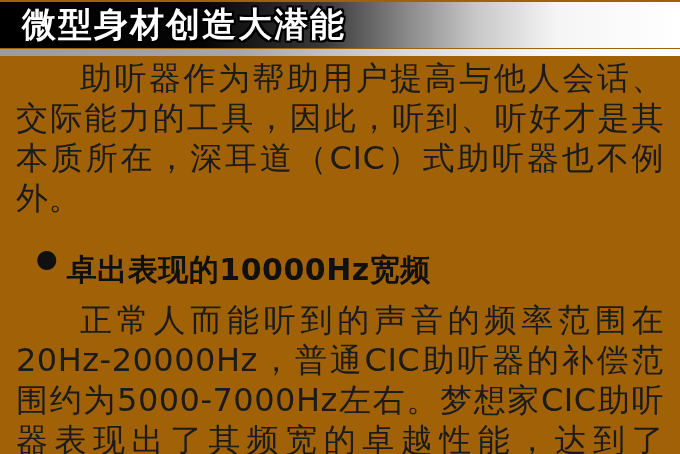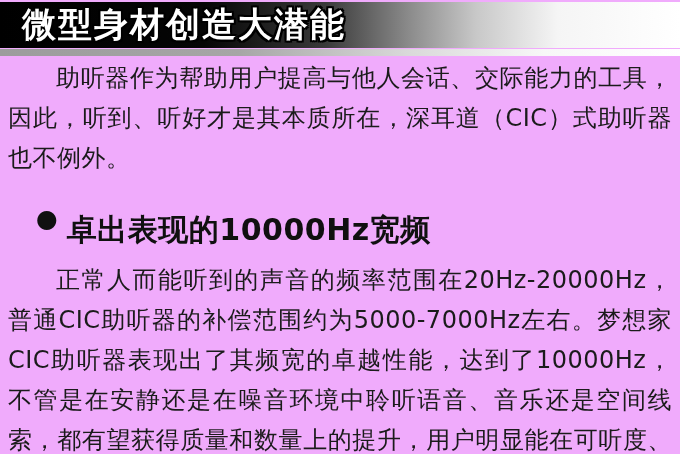--- a/index.html
+++ b/index.html
@@ -1,20 +1,20 @@
 <!DOCTYPE html>
 <html><head>
 <meta charset="utf-8">
 <style>
   html, body { margin: 0; padding: 0; background: #ffffff; }
   .page {
     position: relative;
     width: 680px;
     height: 454px;
-    background: #f0abfc;
+    background: #a16207;
     overflow: hidden;
     font-family: "DejaVu Sans", "Liberation Sans", sans-serif;
   }
   .banner {
     margin-top: 2px;
     height: 46px;
     background: linear-gradient(to right,
       #000000 0%, #050505 30%, #3a3a3a 48%,
       #8a8a8a 60%, #c8c8c8 70%, #f5f5f5 82%, #ffffff 100%);
     padding-left: 22px;
@@ -33,25 +33,25 @@
       -2px  0   0 #000, 2px  0   0 #000,
        0   -2px 0 #000, 0    2px 0 #000;
   }
   .banner-shadow {
     height: 7px;
     margin-top: 1px;
     background: linear-gradient(to right,
       #9c9c9c 0%, #a6a6a6 35%, #d9d9d9 60%, #f7f7f7 80%, #ffffff 100%);
   }
   .para {
-    font-size: 24px;
+    font-size: 32px;
     color: #1b1b1b;
     line-height: 40px;
     margin: 0;
-    padding: 0 8px;
+    padding: 0 16px;
     text-align: justify;
     text-indent: 2em;
     letter-spacing: 0.5px;
   }
   .para.intro { margin-top: 2px; }
   .heading {
     margin: 8px 0 0 36px;
     display: flex;
     align-items: center;
     color: #101010;

